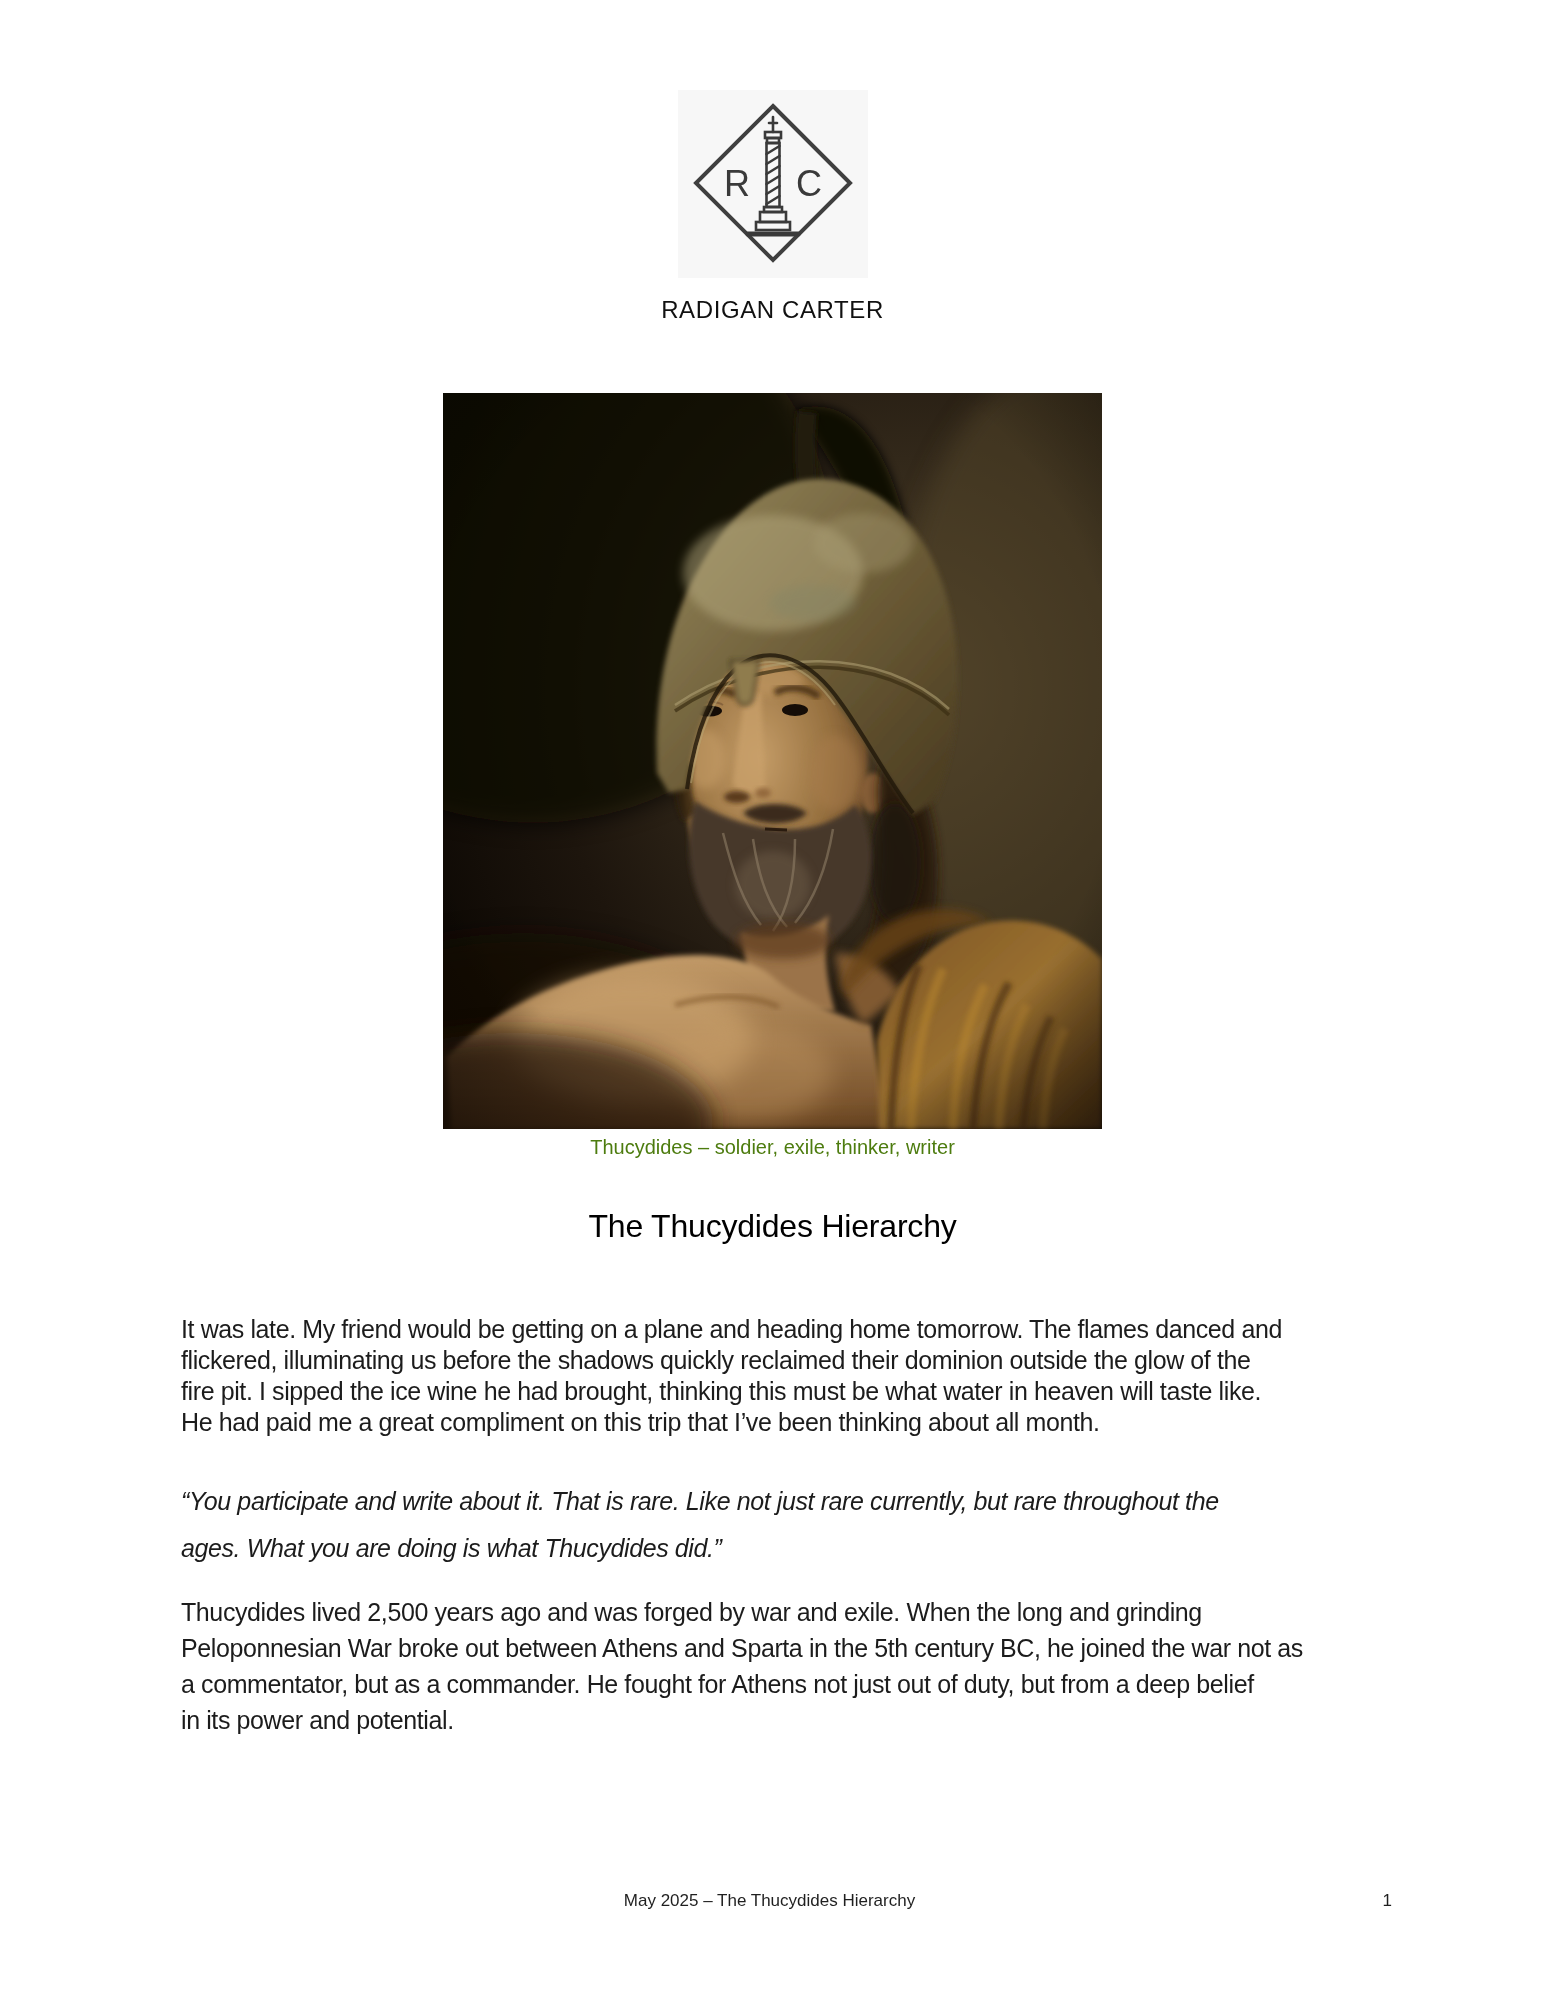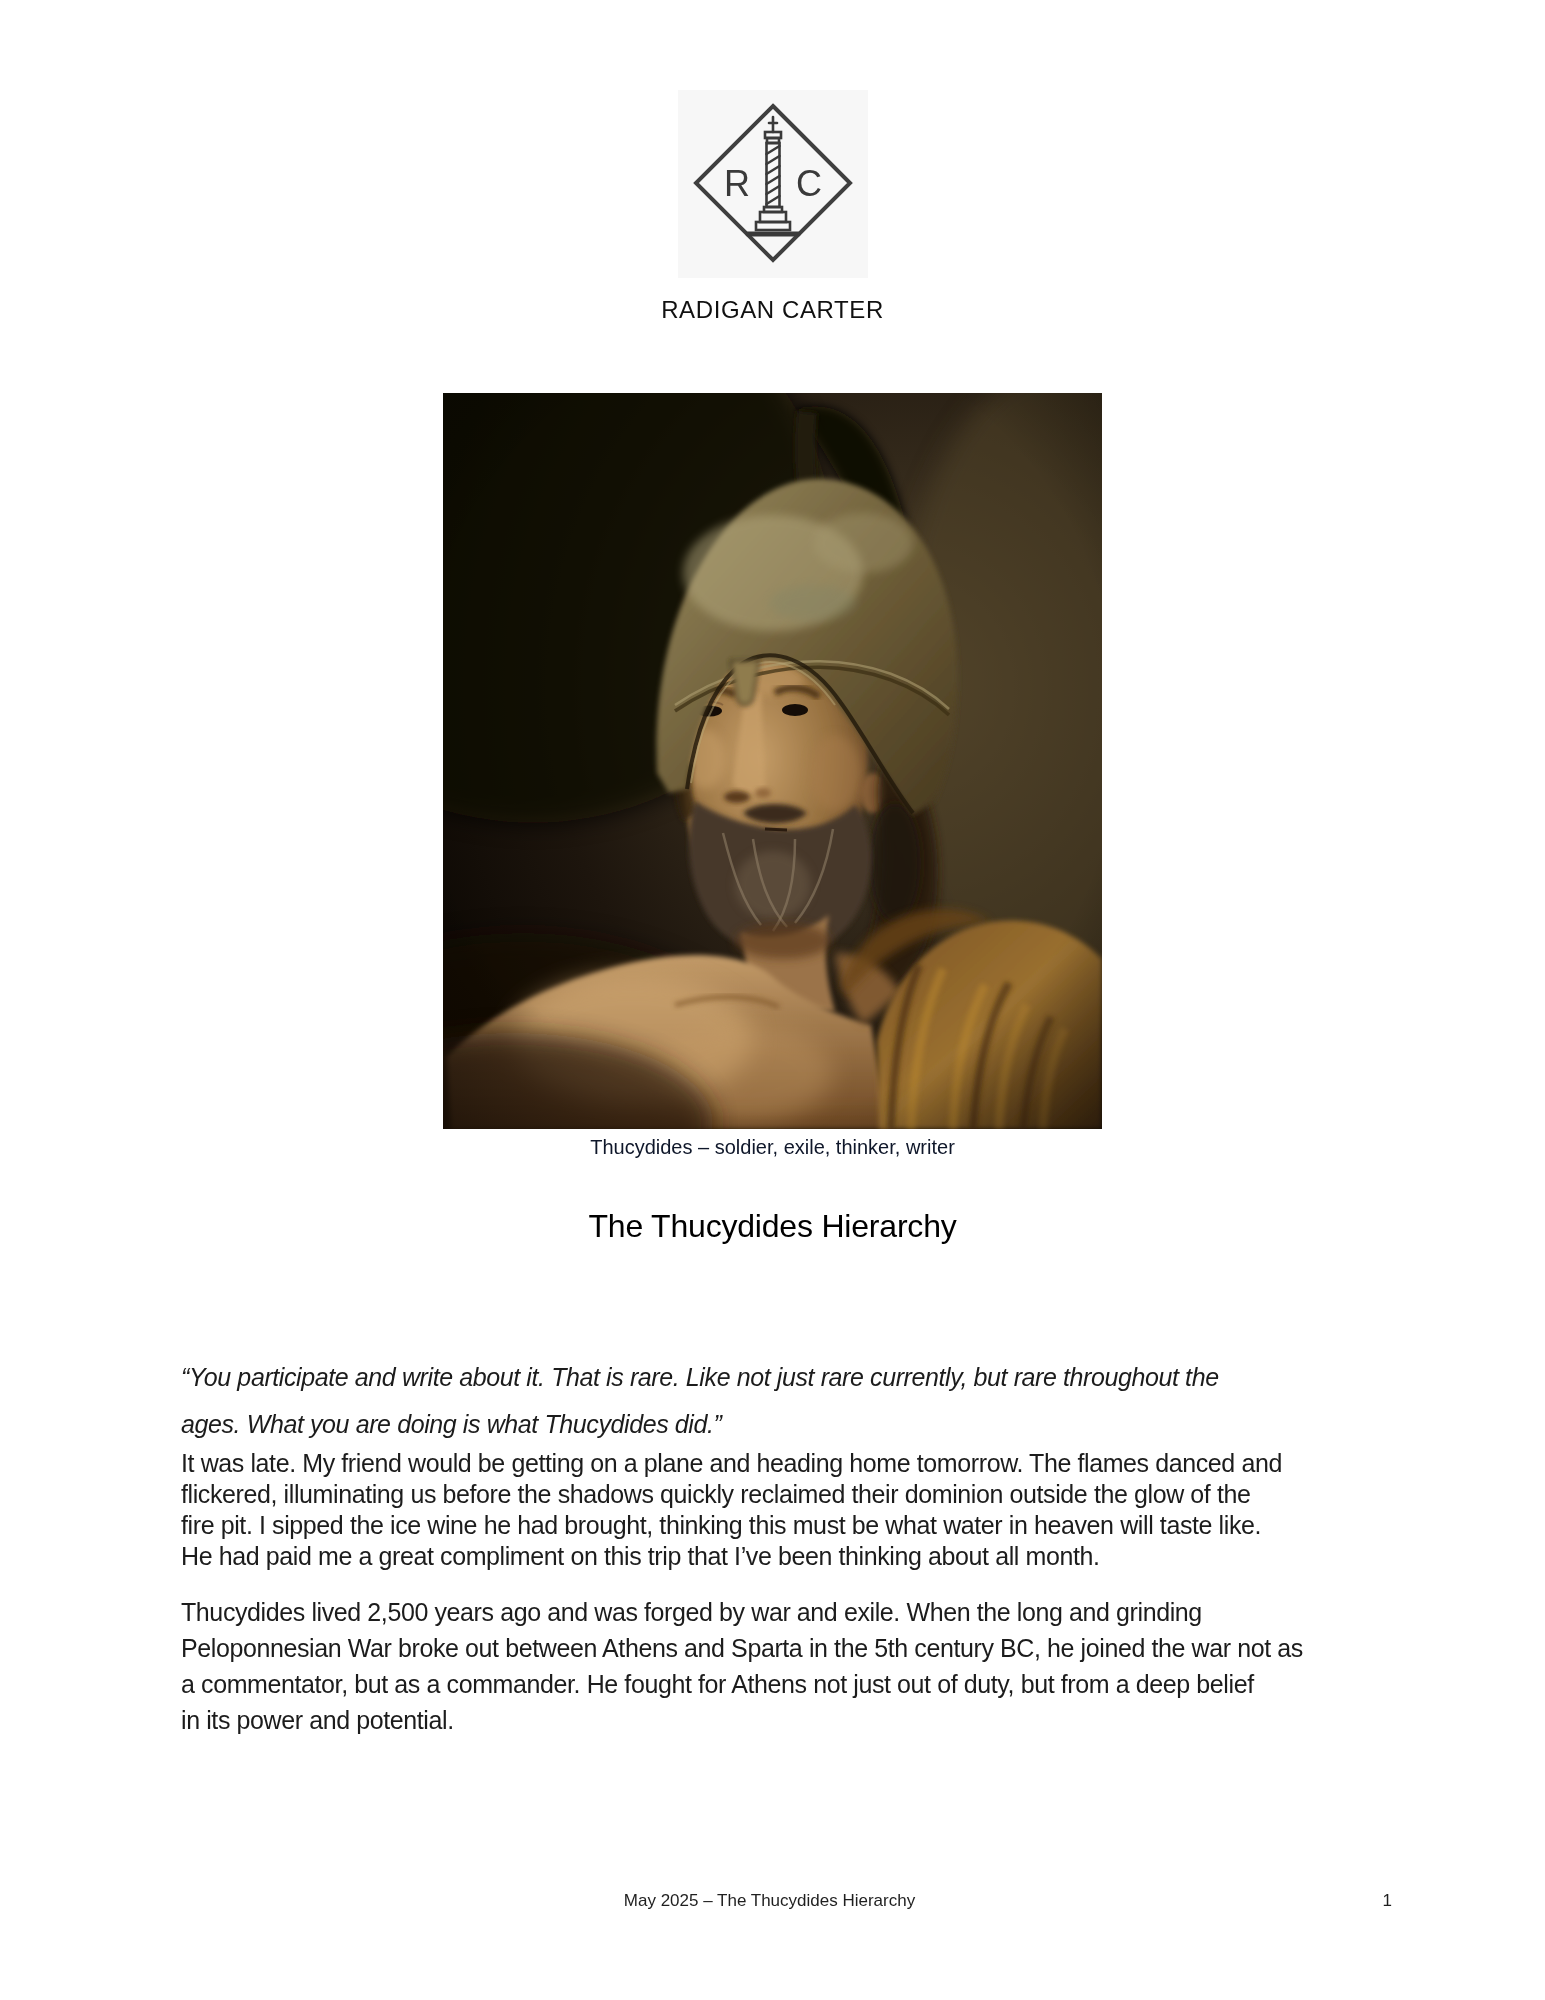--- a/index.html
+++ b/index.html
@@ -9,21 +9,21 @@
   .logo-panel{position:absolute;left:678px;top:90px;width:190px;height:188px;background:#f7f7f7;}
   .logo-panel svg{display:block;width:100%;height:100%;}
 
   .brand{position:absolute;left:0;top:296px;width:100%;text-align:center;
          font-size:24px;letter-spacing:.6px;color:#111111;}
 
   .portrait{position:absolute;left:443px;top:393px;width:659px;height:736px;}
   .portrait svg{display:block;width:100%;height:100%;}
 
   .caption{position:absolute;left:0;top:1136px;width:100%;text-align:center;
-           font-size:20px;color:#0f172a;}
+           font-size:20px;color:#4d7c0f;}
 
   .title{position:absolute;left:0;top:1208px;width:100%;text-align:center;margin:0;
          font-size:32px;font-weight:400;letter-spacing:-.2px;color:#000000;}
 
   .content{position:absolute;left:181px;top:1314px;width:1240px;}
   .para{margin:0;font-size:25px;line-height:31px;letter-spacing:-.4px;
         white-space:pre;color:#1c1c1c;}
   .quote{font-style:italic;line-height:47px;margin-top:40px;}
   .p3{line-height:36px;margin-top:22px;}
 
@@ -175,26 +175,26 @@
 
       <rect width="659" height="736" fill="url(#vig)"></rect>
     </svg>
   </div>
 
   <div class="caption">Thucydides – soldier, exile, thinker, writer</div>
 
   <h1 class="title">The Thucydides Hierarchy</h1>
 
   <div class="content">
-    <p class="para quote">“You participate and write about it. That is rare. Like not just rare currently, but rare throughout the
-ages. What you are doing is what Thucydides did.”</p>
     <p class="para">It was late. My friend would be getting on a plane and heading home tomorrow. The flames danced and
 flickered, illuminating us before the shadows quickly reclaimed their dominion outside the glow of the
 fire pit. I sipped the ice wine he had brought, thinking this must be what water in heaven will taste like.
 He had paid me a great compliment on this trip that I’ve been thinking about all month.</p>
+    <p class="para quote">“You participate and write about it. That is rare. Like not just rare currently, but rare throughout the
+ages. What you are doing is what Thucydides did.”</p>
     <p class="para p3">Thucydides lived 2,500 years ago and was forged by war and exile. When the long and grinding
 Peloponnesian War broke out between Athens and Sparta in the 5th century BC, he joined the war not as
 a commentator, but as a commander. He fought for Athens not just out of duty, but from a deep belief
 in its power and potential.</p>
   </div>
 
   <div class="footer">
     <span class="footer-text">May 2025 – The Thucydides Hierarchy</span>
     <span class="page-num">1</span>
   </div>

